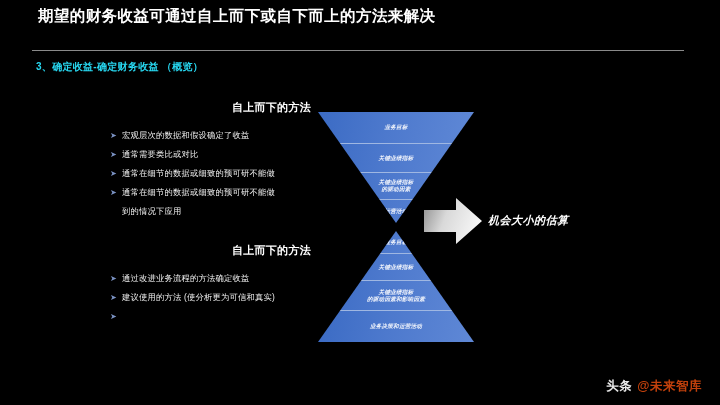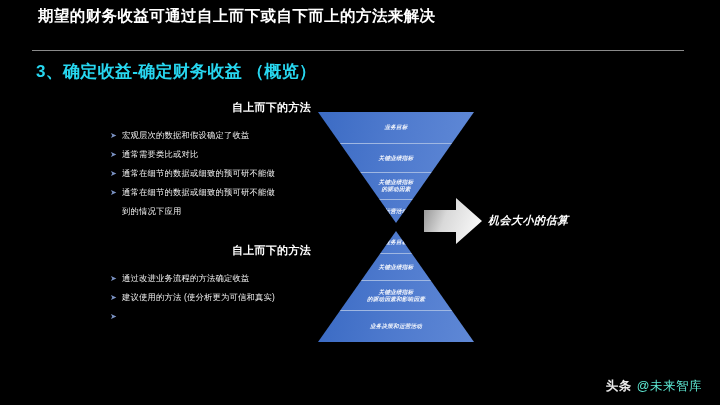--- a/index.html
+++ b/index.html
@@ -39,21 +39,21 @@
     left: 32px;
     top: 50px;
     width: 652px;
     height: 1px;
     background: #8a8a8a;
   }
   .subtitle {
     position: absolute;
     left: 36px;
     top: 60px;
-    font-size: 17px;
+    font-size: 10px;
     font-weight: bold;
     color: #27d7f0;
     letter-spacing: 0.3px;
     white-space: nowrap;
   }
 
   
   .col-left {
     position: absolute;
     left: 96px;
@@ -171,22 +171,22 @@
     bottom: 10px;
     display: flex;
     align-items: flex-start;
     gap: 5px;
     color: #e8e8e8;
     font-size: 12.5px;
     font-weight: bold;
     letter-spacing: 0.5px;
   }
   .watermark .wm-handle {
-    font-weight: normal;
-    color: #5eead4;
+    font-weight: bold;
+    color: #c2410c;
   }
 </style>
 </head>
 <body>
 
 <div class="slide">
 
   <div class="title">期望的财务收益可通过自上而下或自下而上的方法来解决</div>
   <div class="divider"></div>
   <div class="subtitle">3、确定收益-确定财务收益 （概览）</div>

